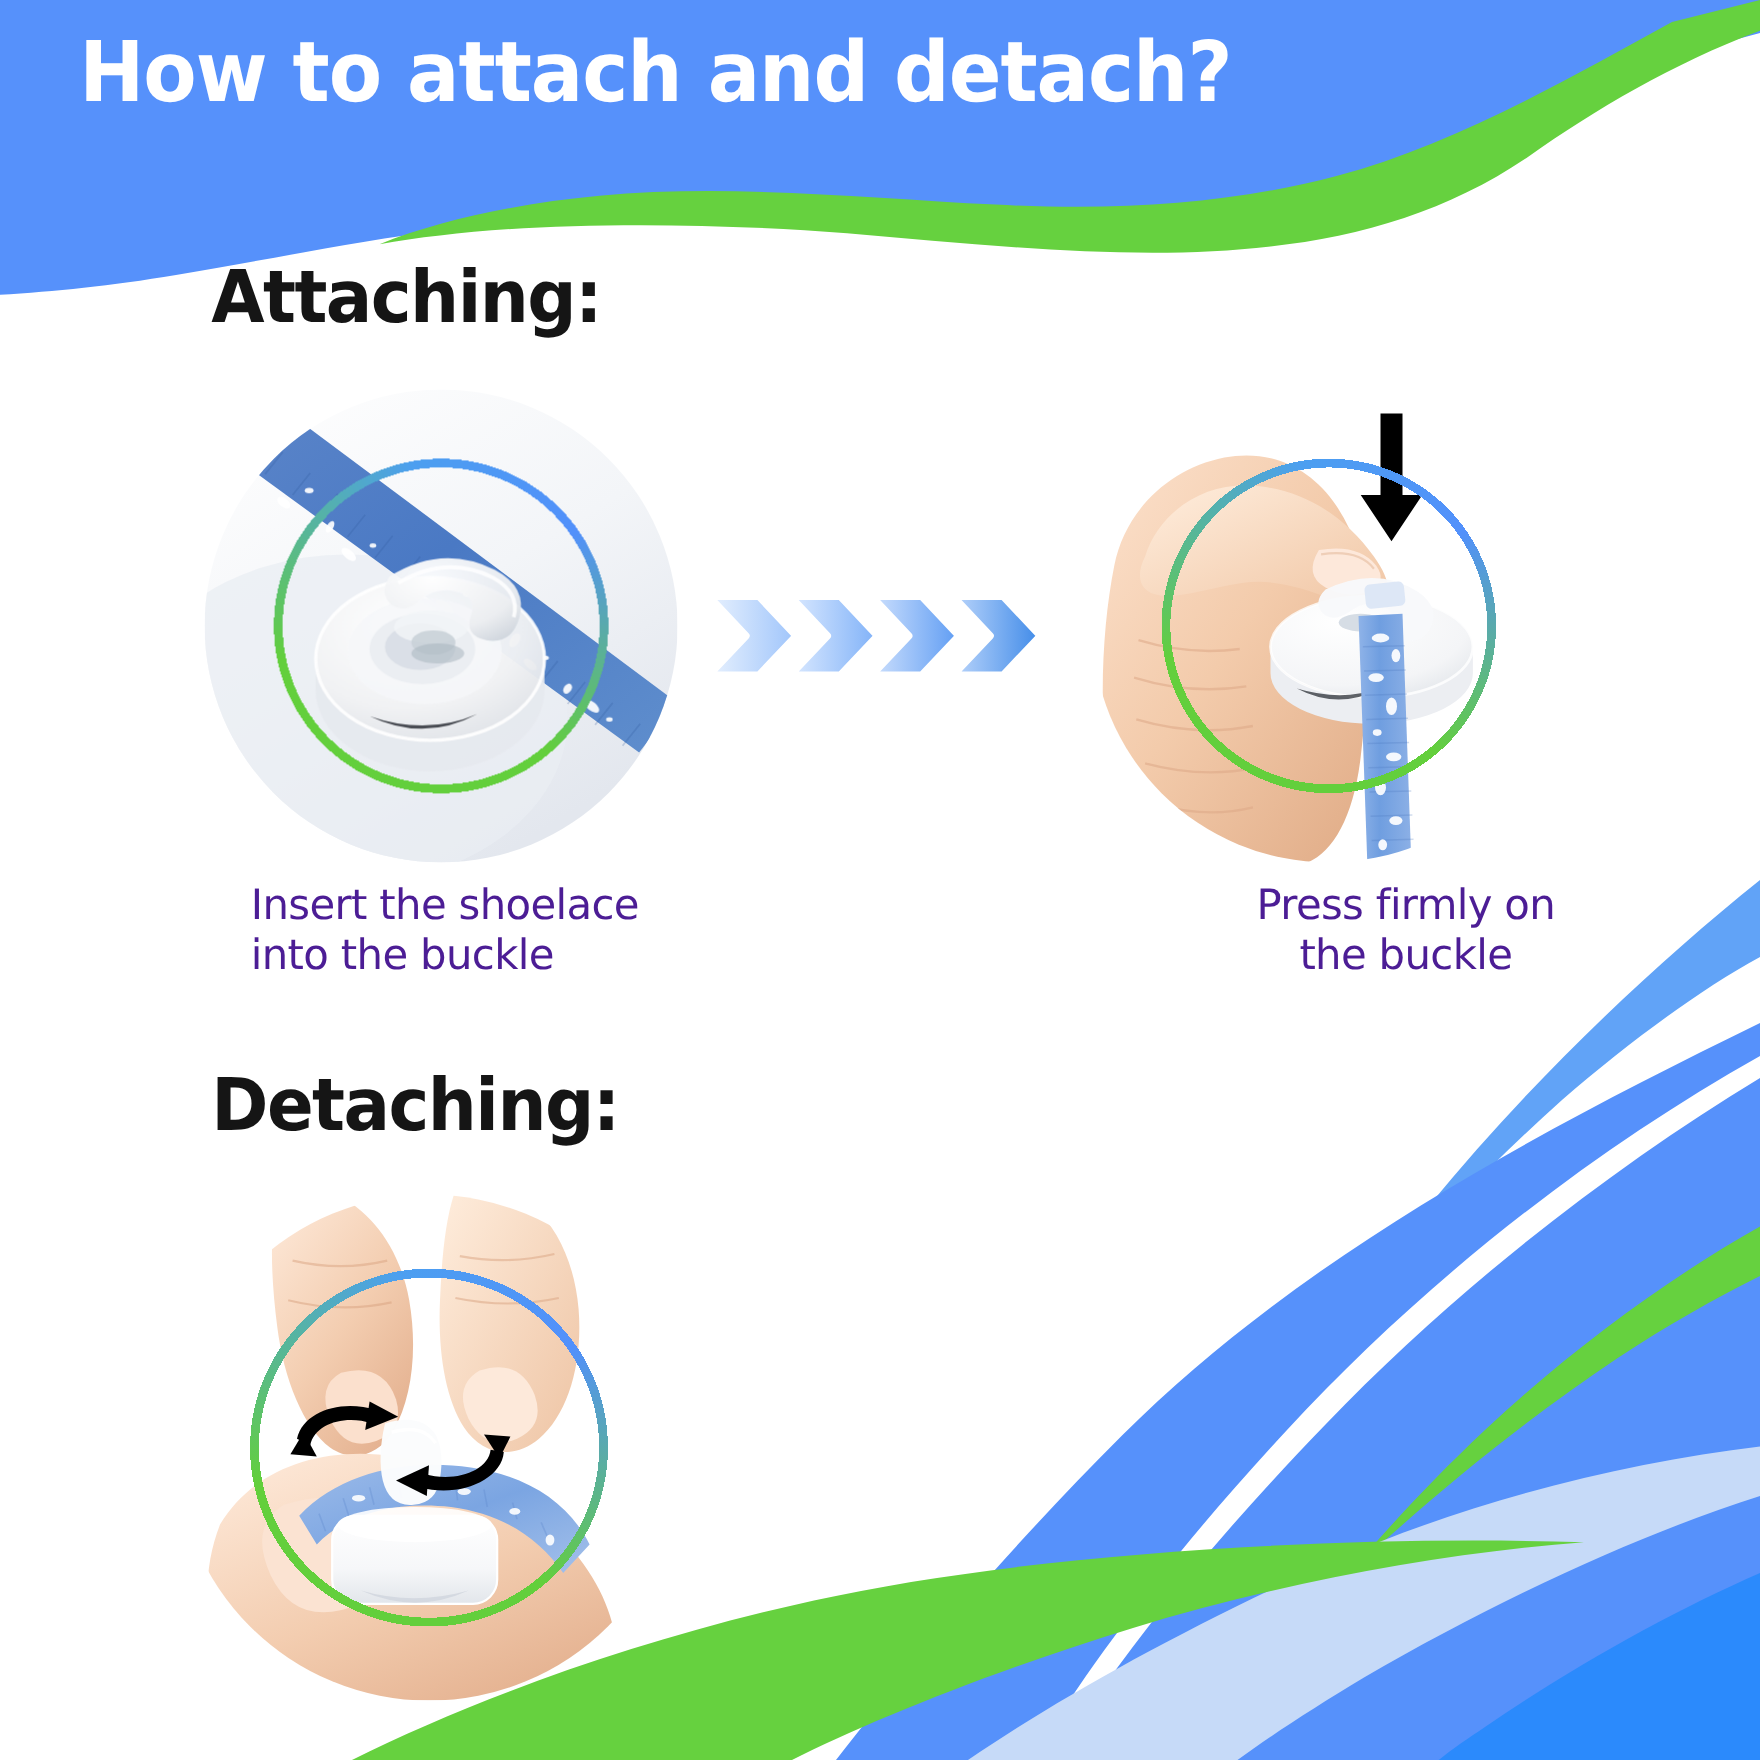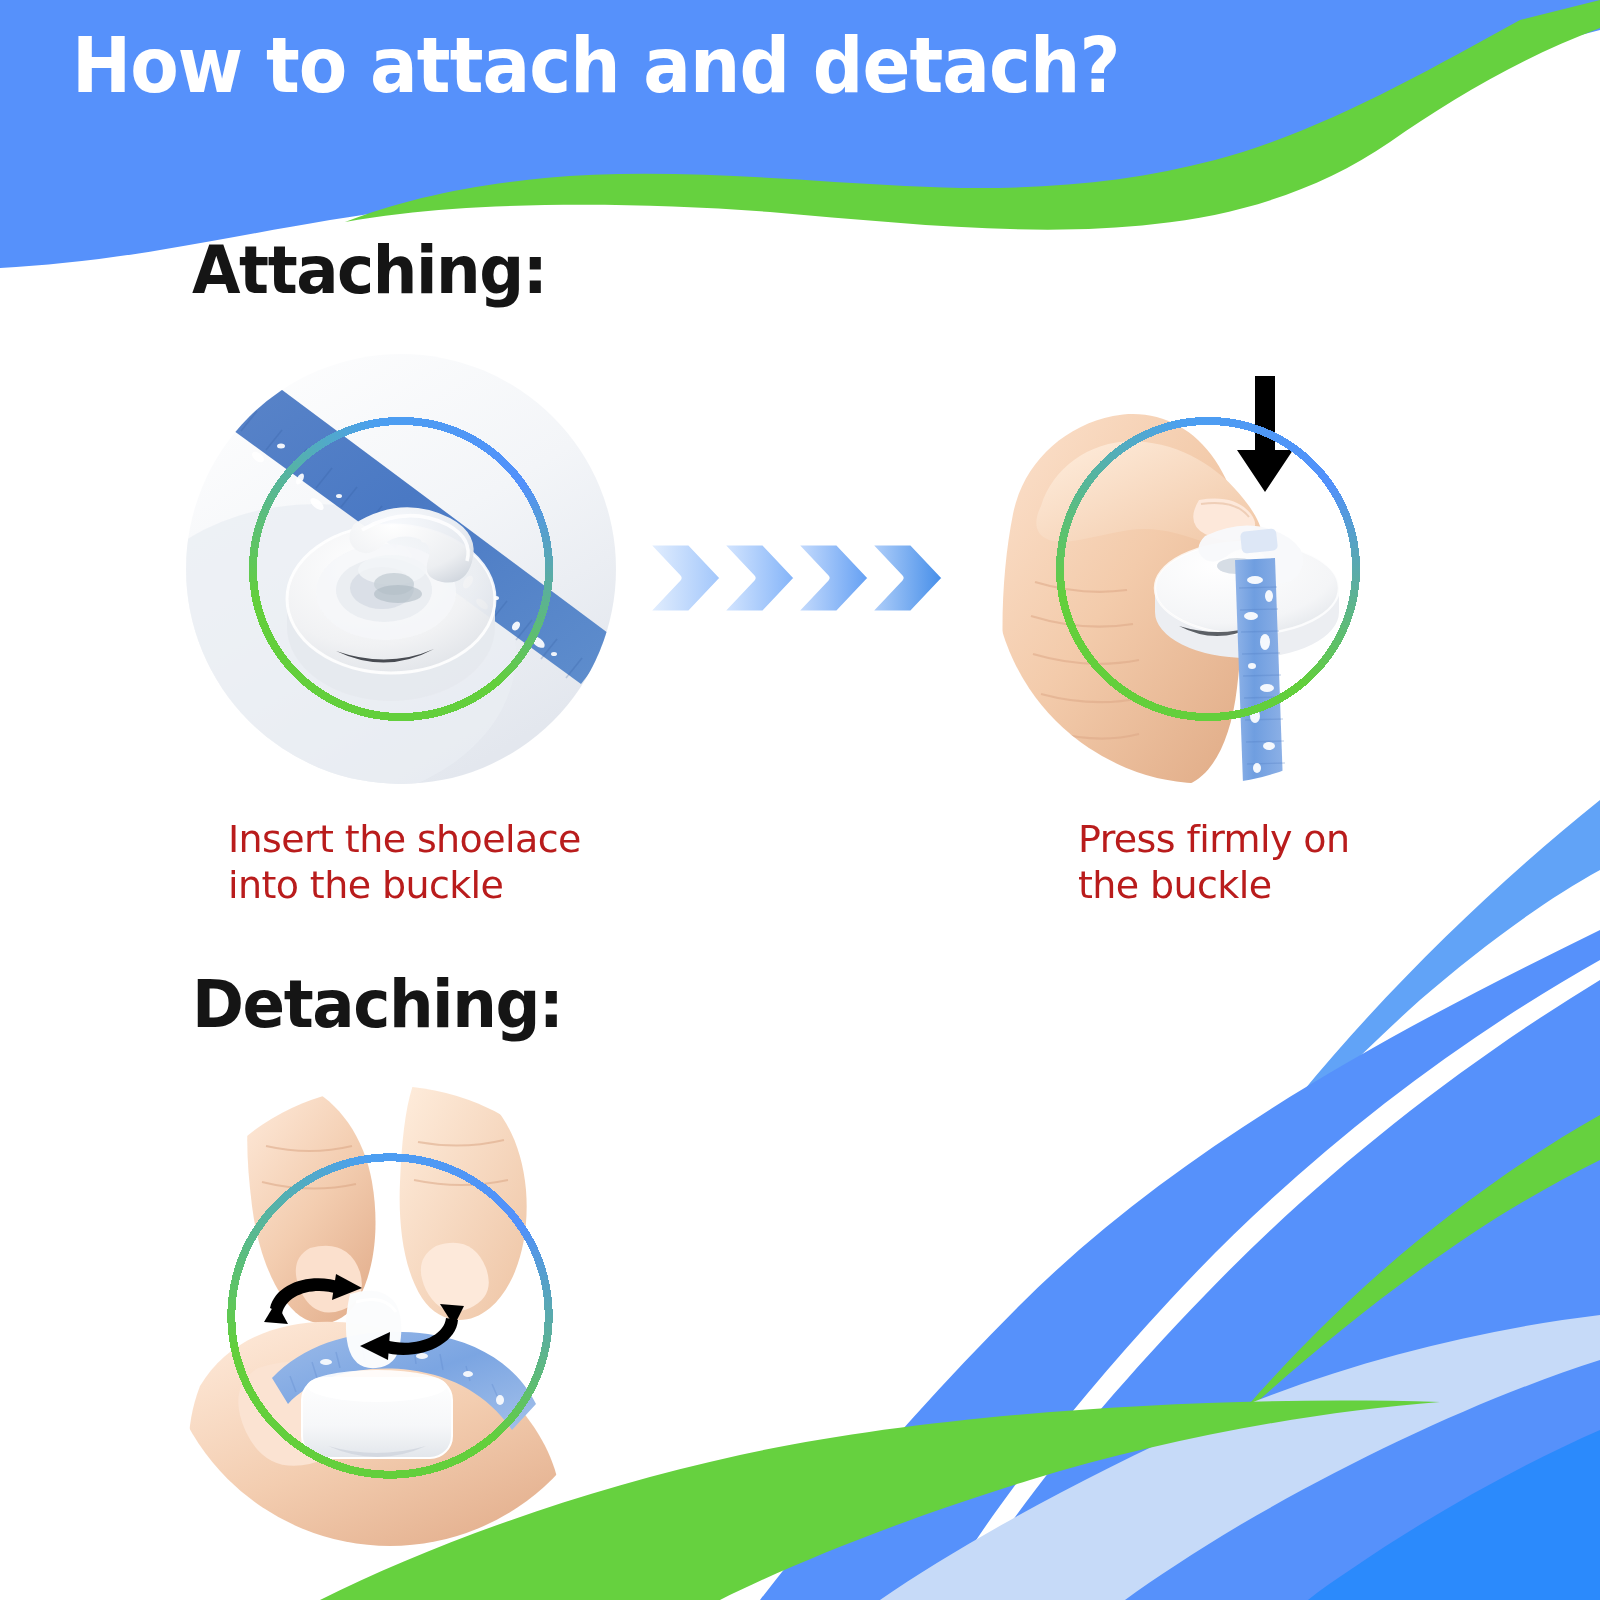--- a/index.html
+++ b/index.html
@@ -56,31 +56,30 @@
     transform: scaleX(0.95);
     transform-origin: left top;
     white-space: nowrap;
   }
   #heading-attaching { left: 192px; top: 238px; }
   #heading-detaching { left: 192px; top: 972px; }
 
   
   .caption {
     position: absolute;
-    color: #b91c1c;
+    color: #4c1d95;
     font-family: "DejaVu Sans", sans-serif;
     font-weight: normal;
     font-size: 38px;
     line-height: 1.21;
     letter-spacing: -0.6px;
     white-space: pre-line;
-    margin-top: 17px;
   }
   #caption-insert { left: 228px; top: 800px; width: 420px; }
-  #caption-press  { left: 1078px; top: 800px; width: 400px; }
+  #caption-press  { left: 1078px; top: 800px; width: 400px; text-align: center; }
   #caption-slide  { left: 640px; top: 1258px; width: 440px; }
 
   
   .photo-circle {
     position: absolute;
     border-radius: 50%;
     overflow: hidden;
     background: #ffffff;
   }
   .photo-ring {

